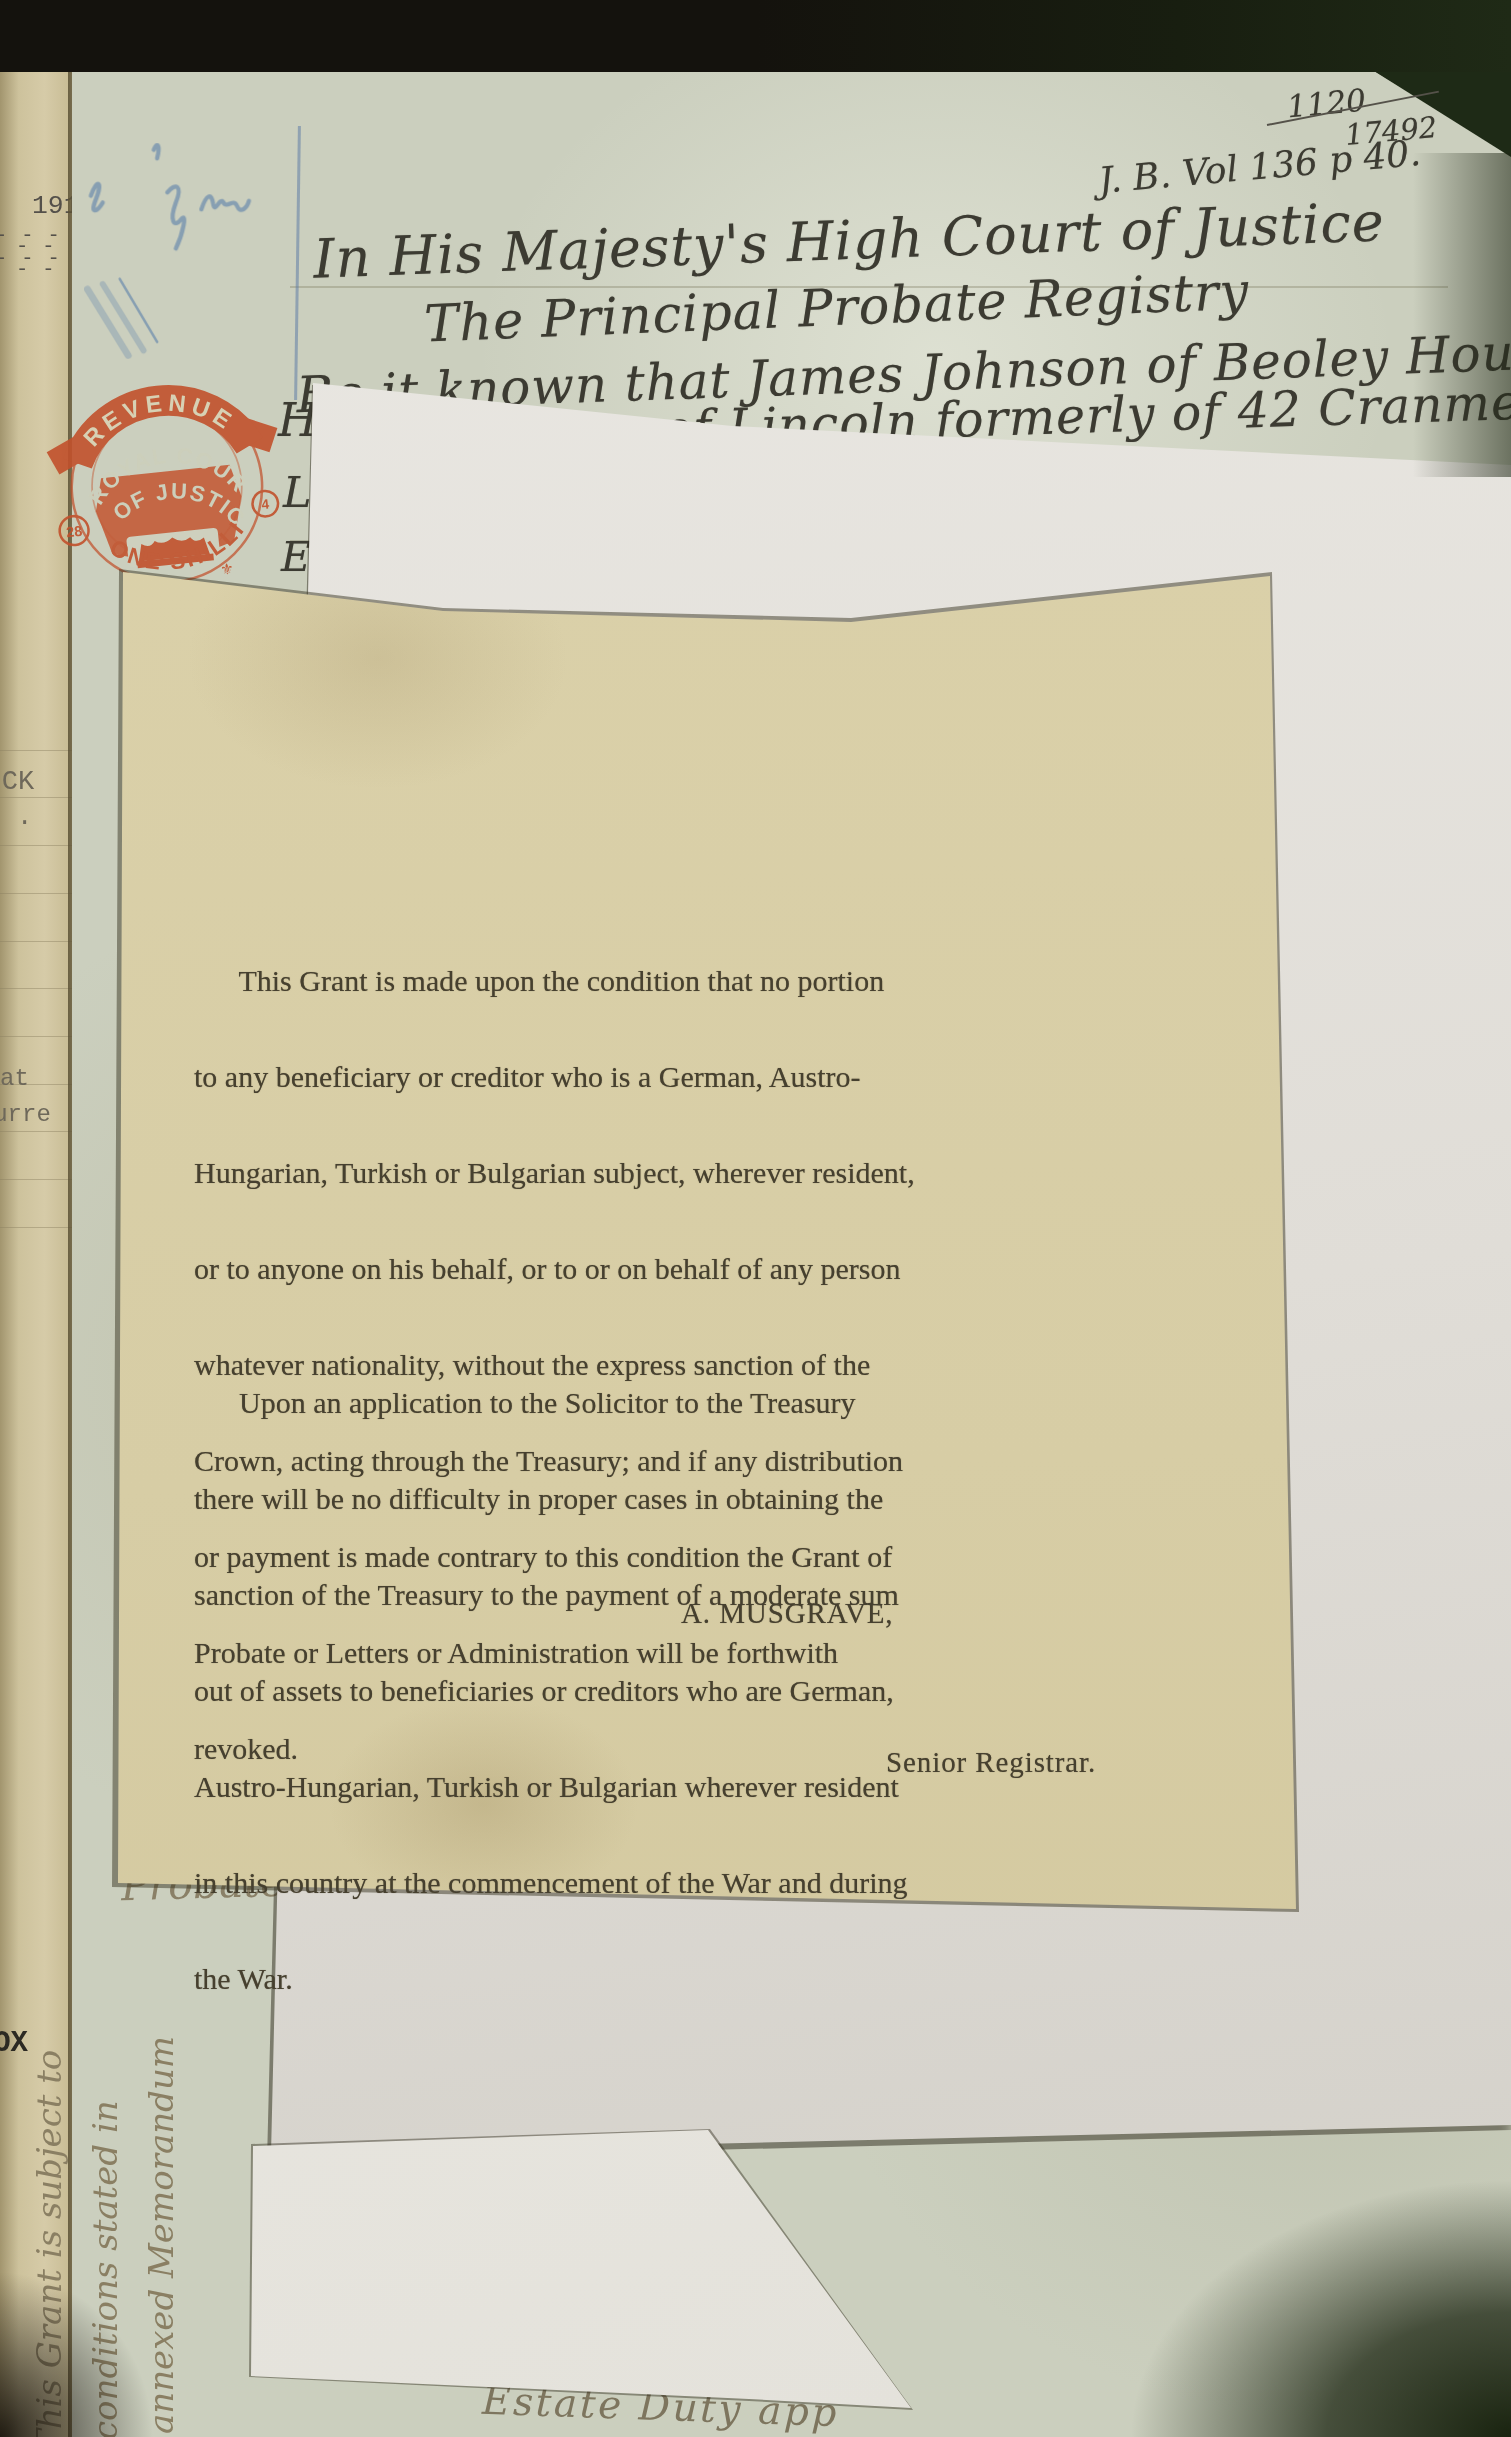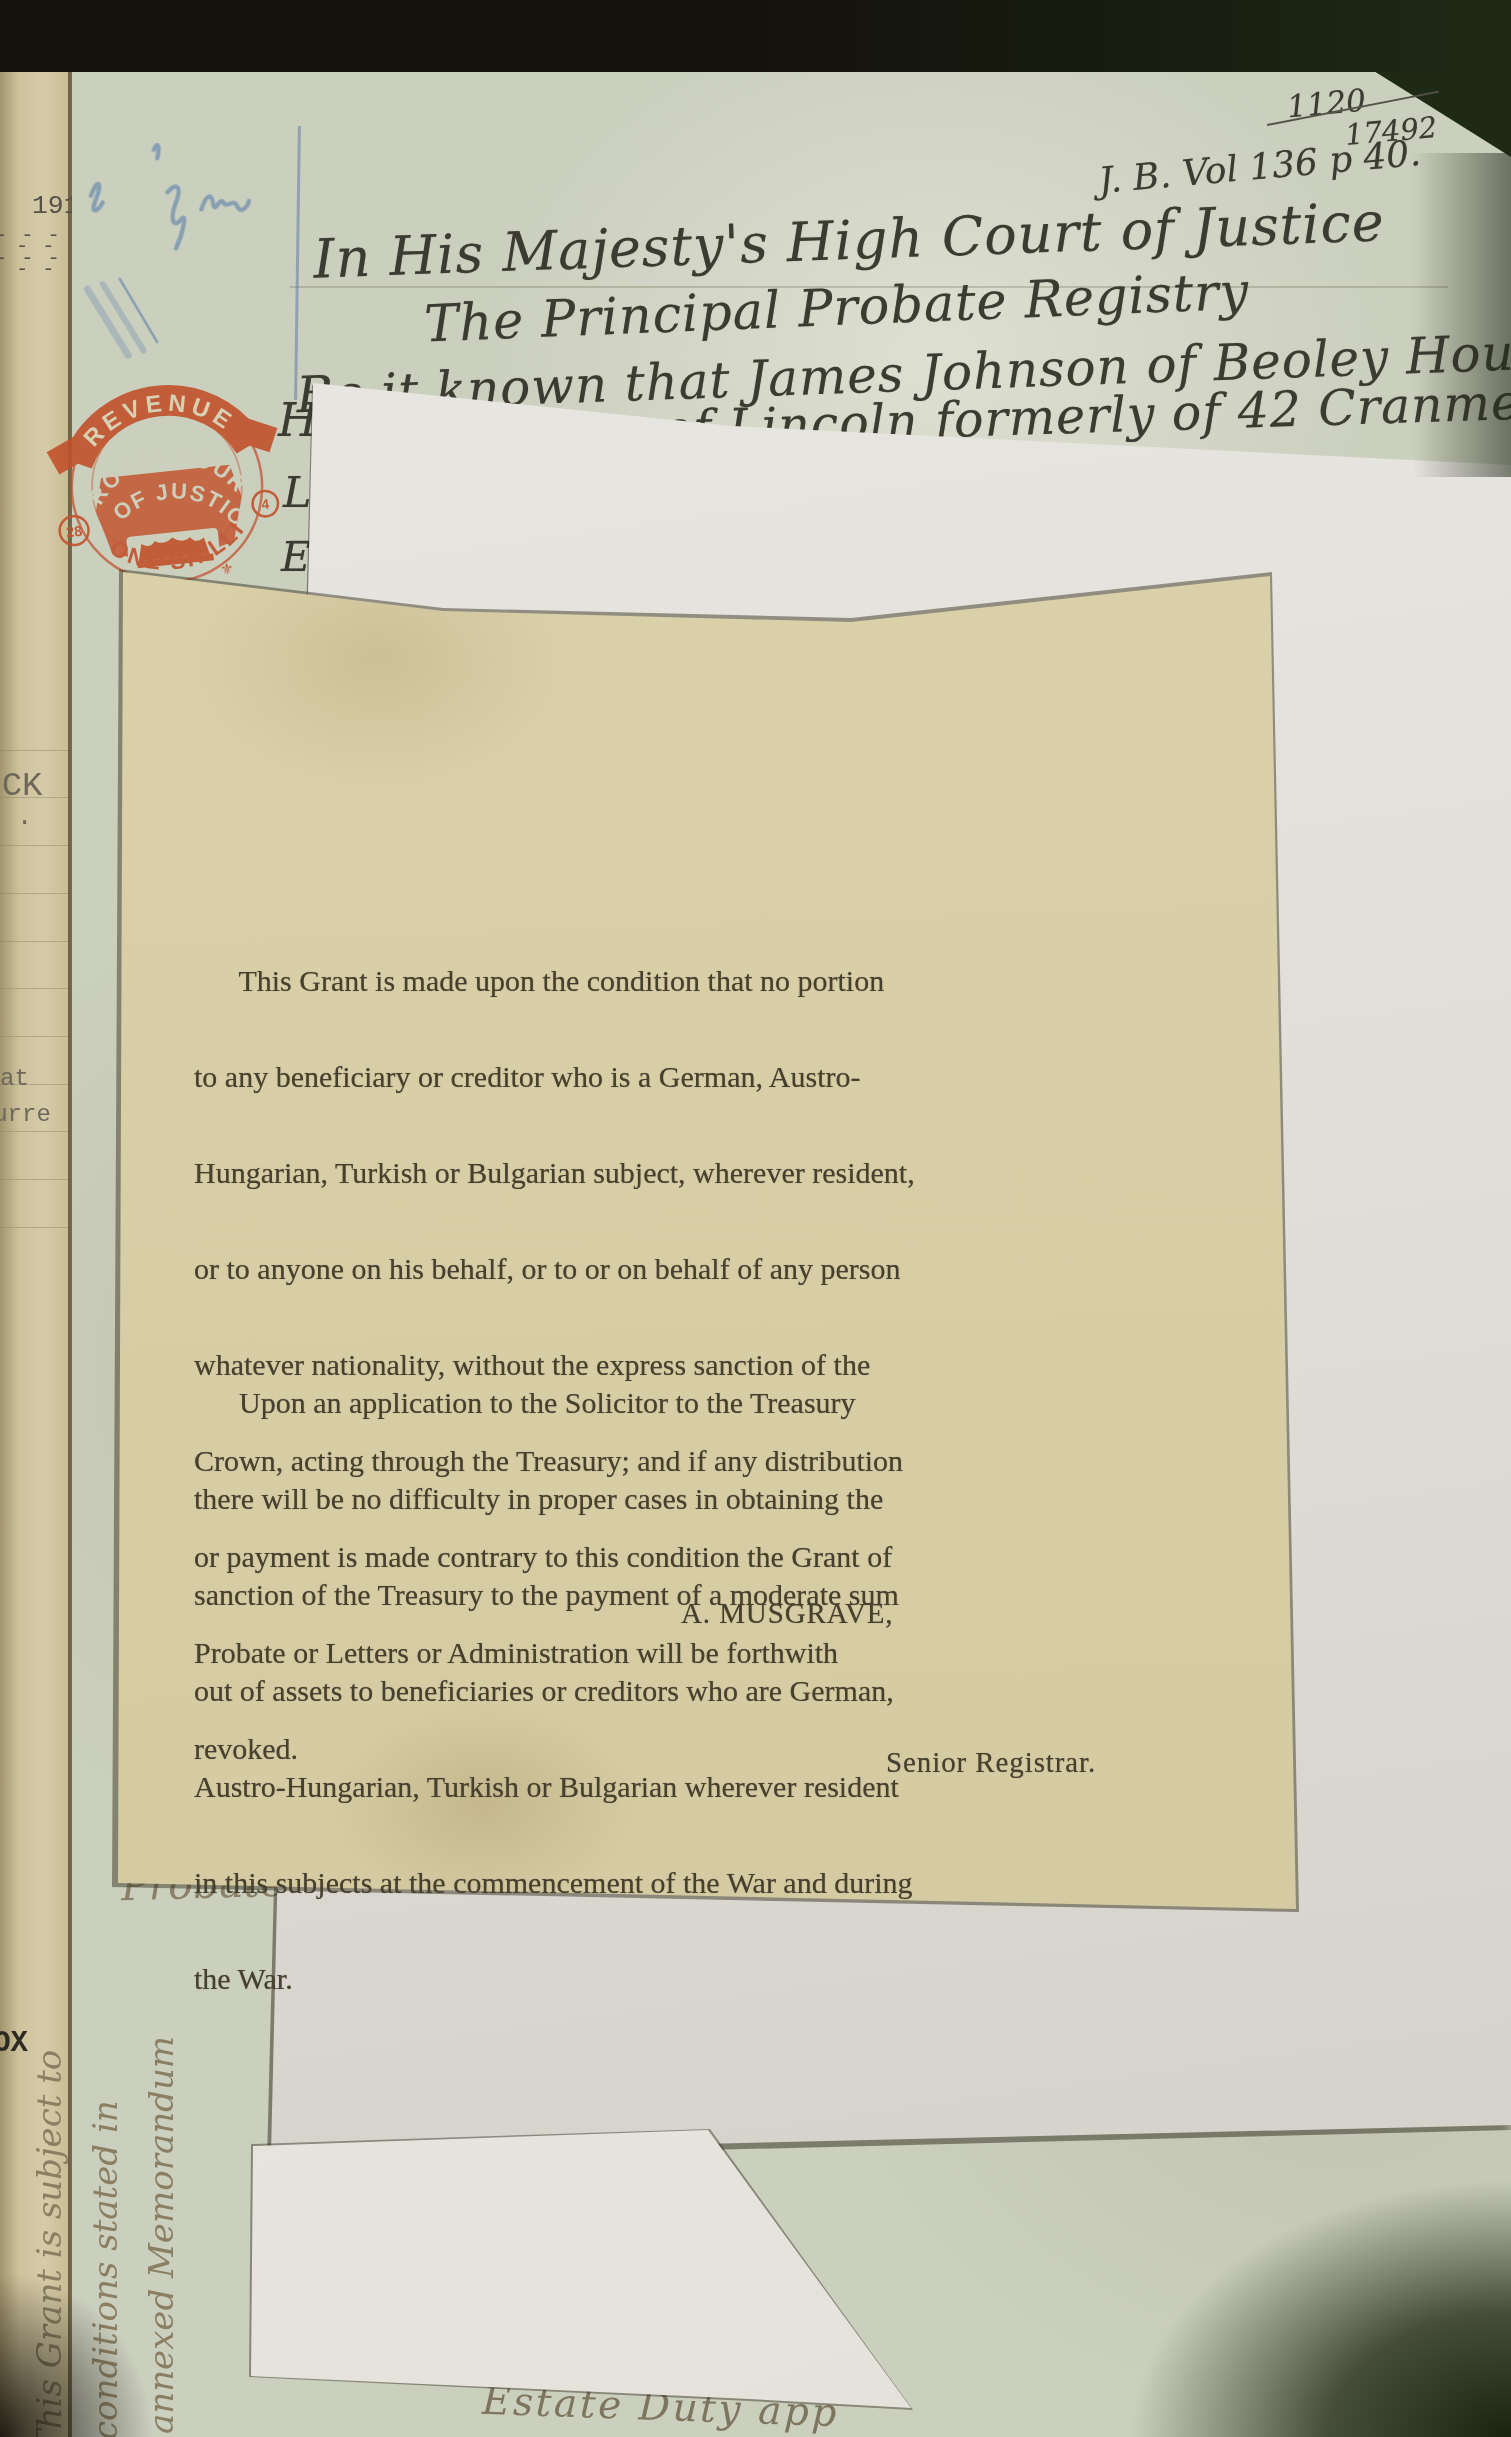--- a/index.html
+++ b/index.html
@@ -82,21 +82,21 @@
     <div class="abs strip-line" style="top:869px"></div>
     <div class="abs strip-line" style="top:916px"></div>
     <div class="abs strip-line" style="top:964px"></div>
     <div class="abs strip-line" style="top:1012px"></div>
     <div class="abs strip-line" style="top:1059px"></div>
     <div class="abs strip-line" style="top:1107px"></div>
     <div class="abs strip-line" style="top:1155px"></div>
     <div class="abs mono-frag" style="left:32px;top:119px;font-size:26.4px;color:#54504a">191</div>
     <div class="abs mono-frag" style="left:-5.1px;top:152px;font-size:20.4px;letter-spacing:0.9px;color:#54504a">- - - - - -</div>
     <div class="abs mono-frag" style="left:-10.2px;top:163px;font-size:20.4px;letter-spacing:0.9px;color:#54504a">- - - - - -</div>
-    <div class="abs mono-frag" style="left:1.7px;top:695px;font-size:34px">CK</div>
+    <div class="abs mono-frag" style="left:1.7px;top:695px;font-size:27px">CK</div>
     <div class="abs mono-frag" style="left:17px;top:731px;font-size:25.5px">.</div>
     <div class="abs mono-frag" style="left:0px;top:993px;font-size:24px">at</div>
     <div class="abs mono-frag" style="left:-6.8px;top:1029px;font-size:24px">urre</div>
     <div class="abs mono-frag" style="left:-6.8px;top:1955px;font-size:29px;font-weight:bold;color:#2c2a23">OX</div>
   </div>
   <div class="abs" id="gutter"></div>
 
   <div class="abs" id="main-page"></div>
   <div class="abs" id="corner-green"></div>
   <div class="abs rule" style="left:290px;top:286px;width:1158px"></div>
@@ -185,21 +185,21 @@
     <div>Probate or Letters or Administration will be forthwith</div>
     <div>revoked.</div>
   </div>
 
   <div class="abs typed" style="left:194px;top:1323px">
     <div>      Upon an application to the Solicitor to the Treasury</div>
     <div>there will be no difficulty in proper cases in obtaining the</div>
     <div>sanction of the Treasury to the payment of a moderate sum</div>
     <div>out of assets to beneficiaries or creditors who are German,</div>
     <div>Austro-Hungarian, Turkish or Bulgarian wherever resident</div>
-    <div>in this subjects at the commencement of the War and during</div>
+    <div>in this country at the commencement of the War and during</div>
     <div>the War.</div>
   </div>
 
   <div class="abs typed" style="left:681px;top:1597px;font-size:29px;letter-spacing:0.9px">A. MUSGRAVE,</div>
   <div class="abs typed" style="left:886px;top:1746px;font-size:29px;letter-spacing:0.9px">Senior Registrar.</div>
 
   <div class="abs" id="white-b-shadow"></div>
   <div class="abs" id="white-b"></div>
 
   <div class="abs" id="vig-right"></div>

